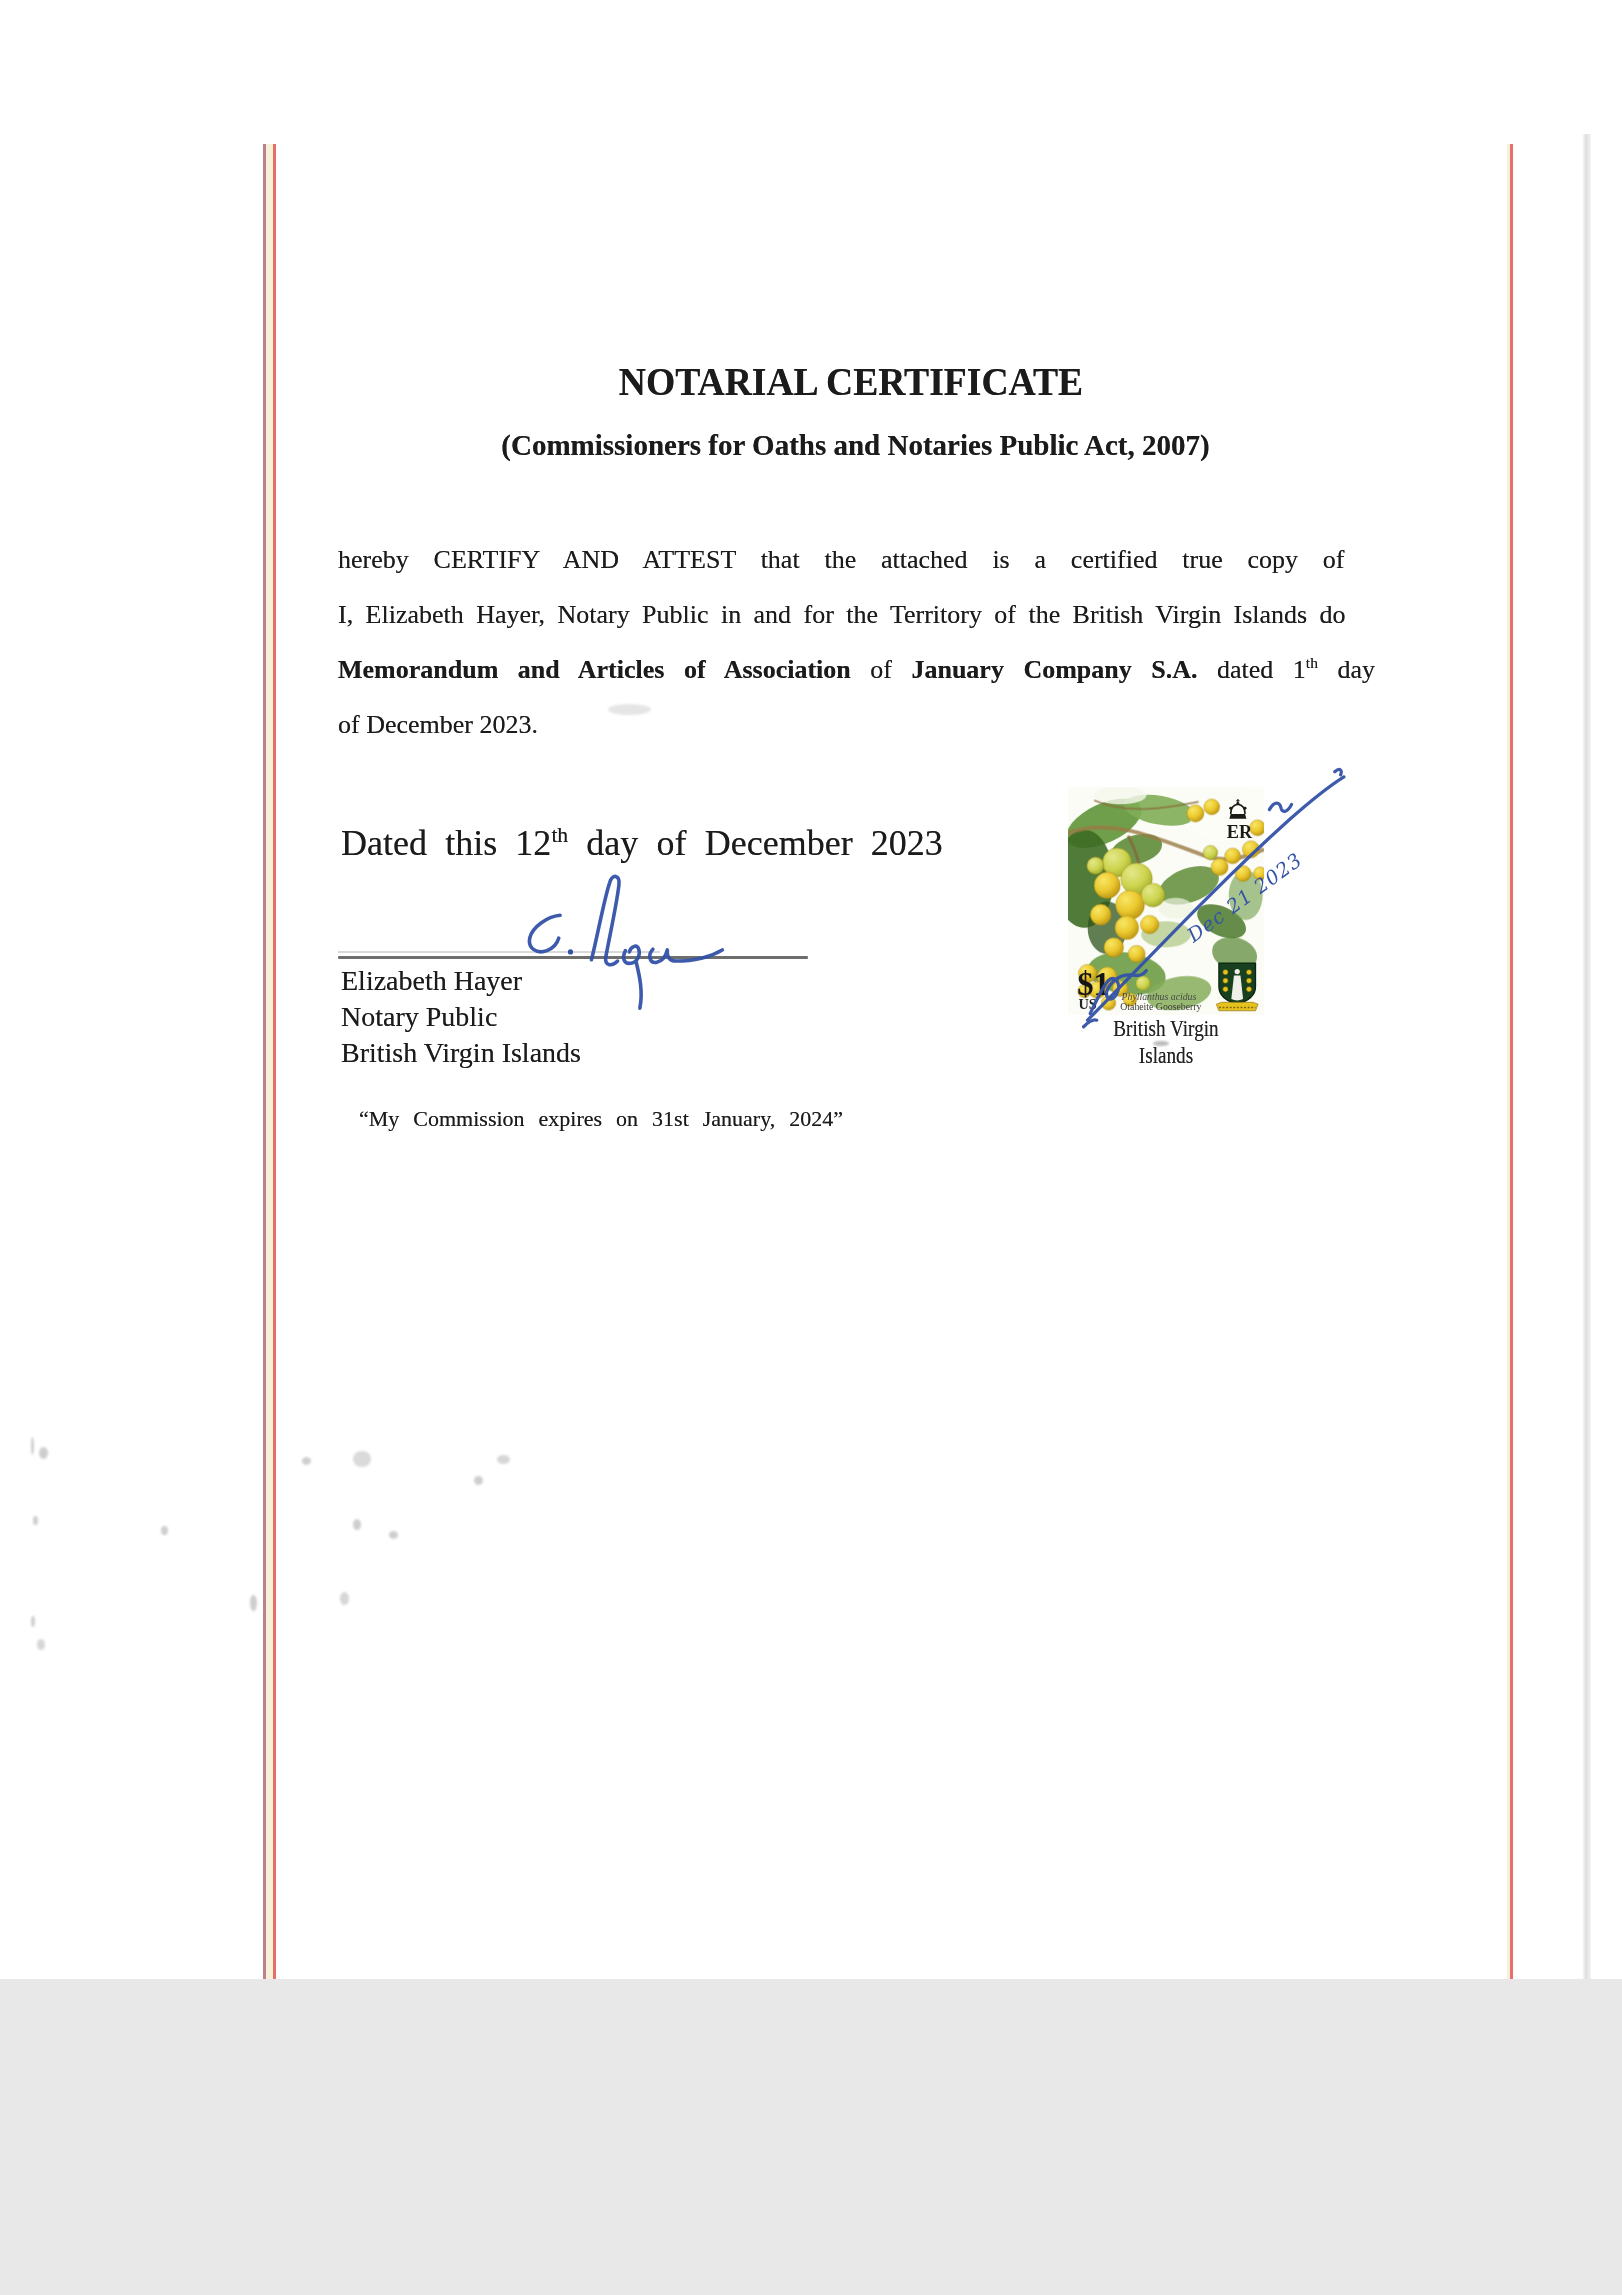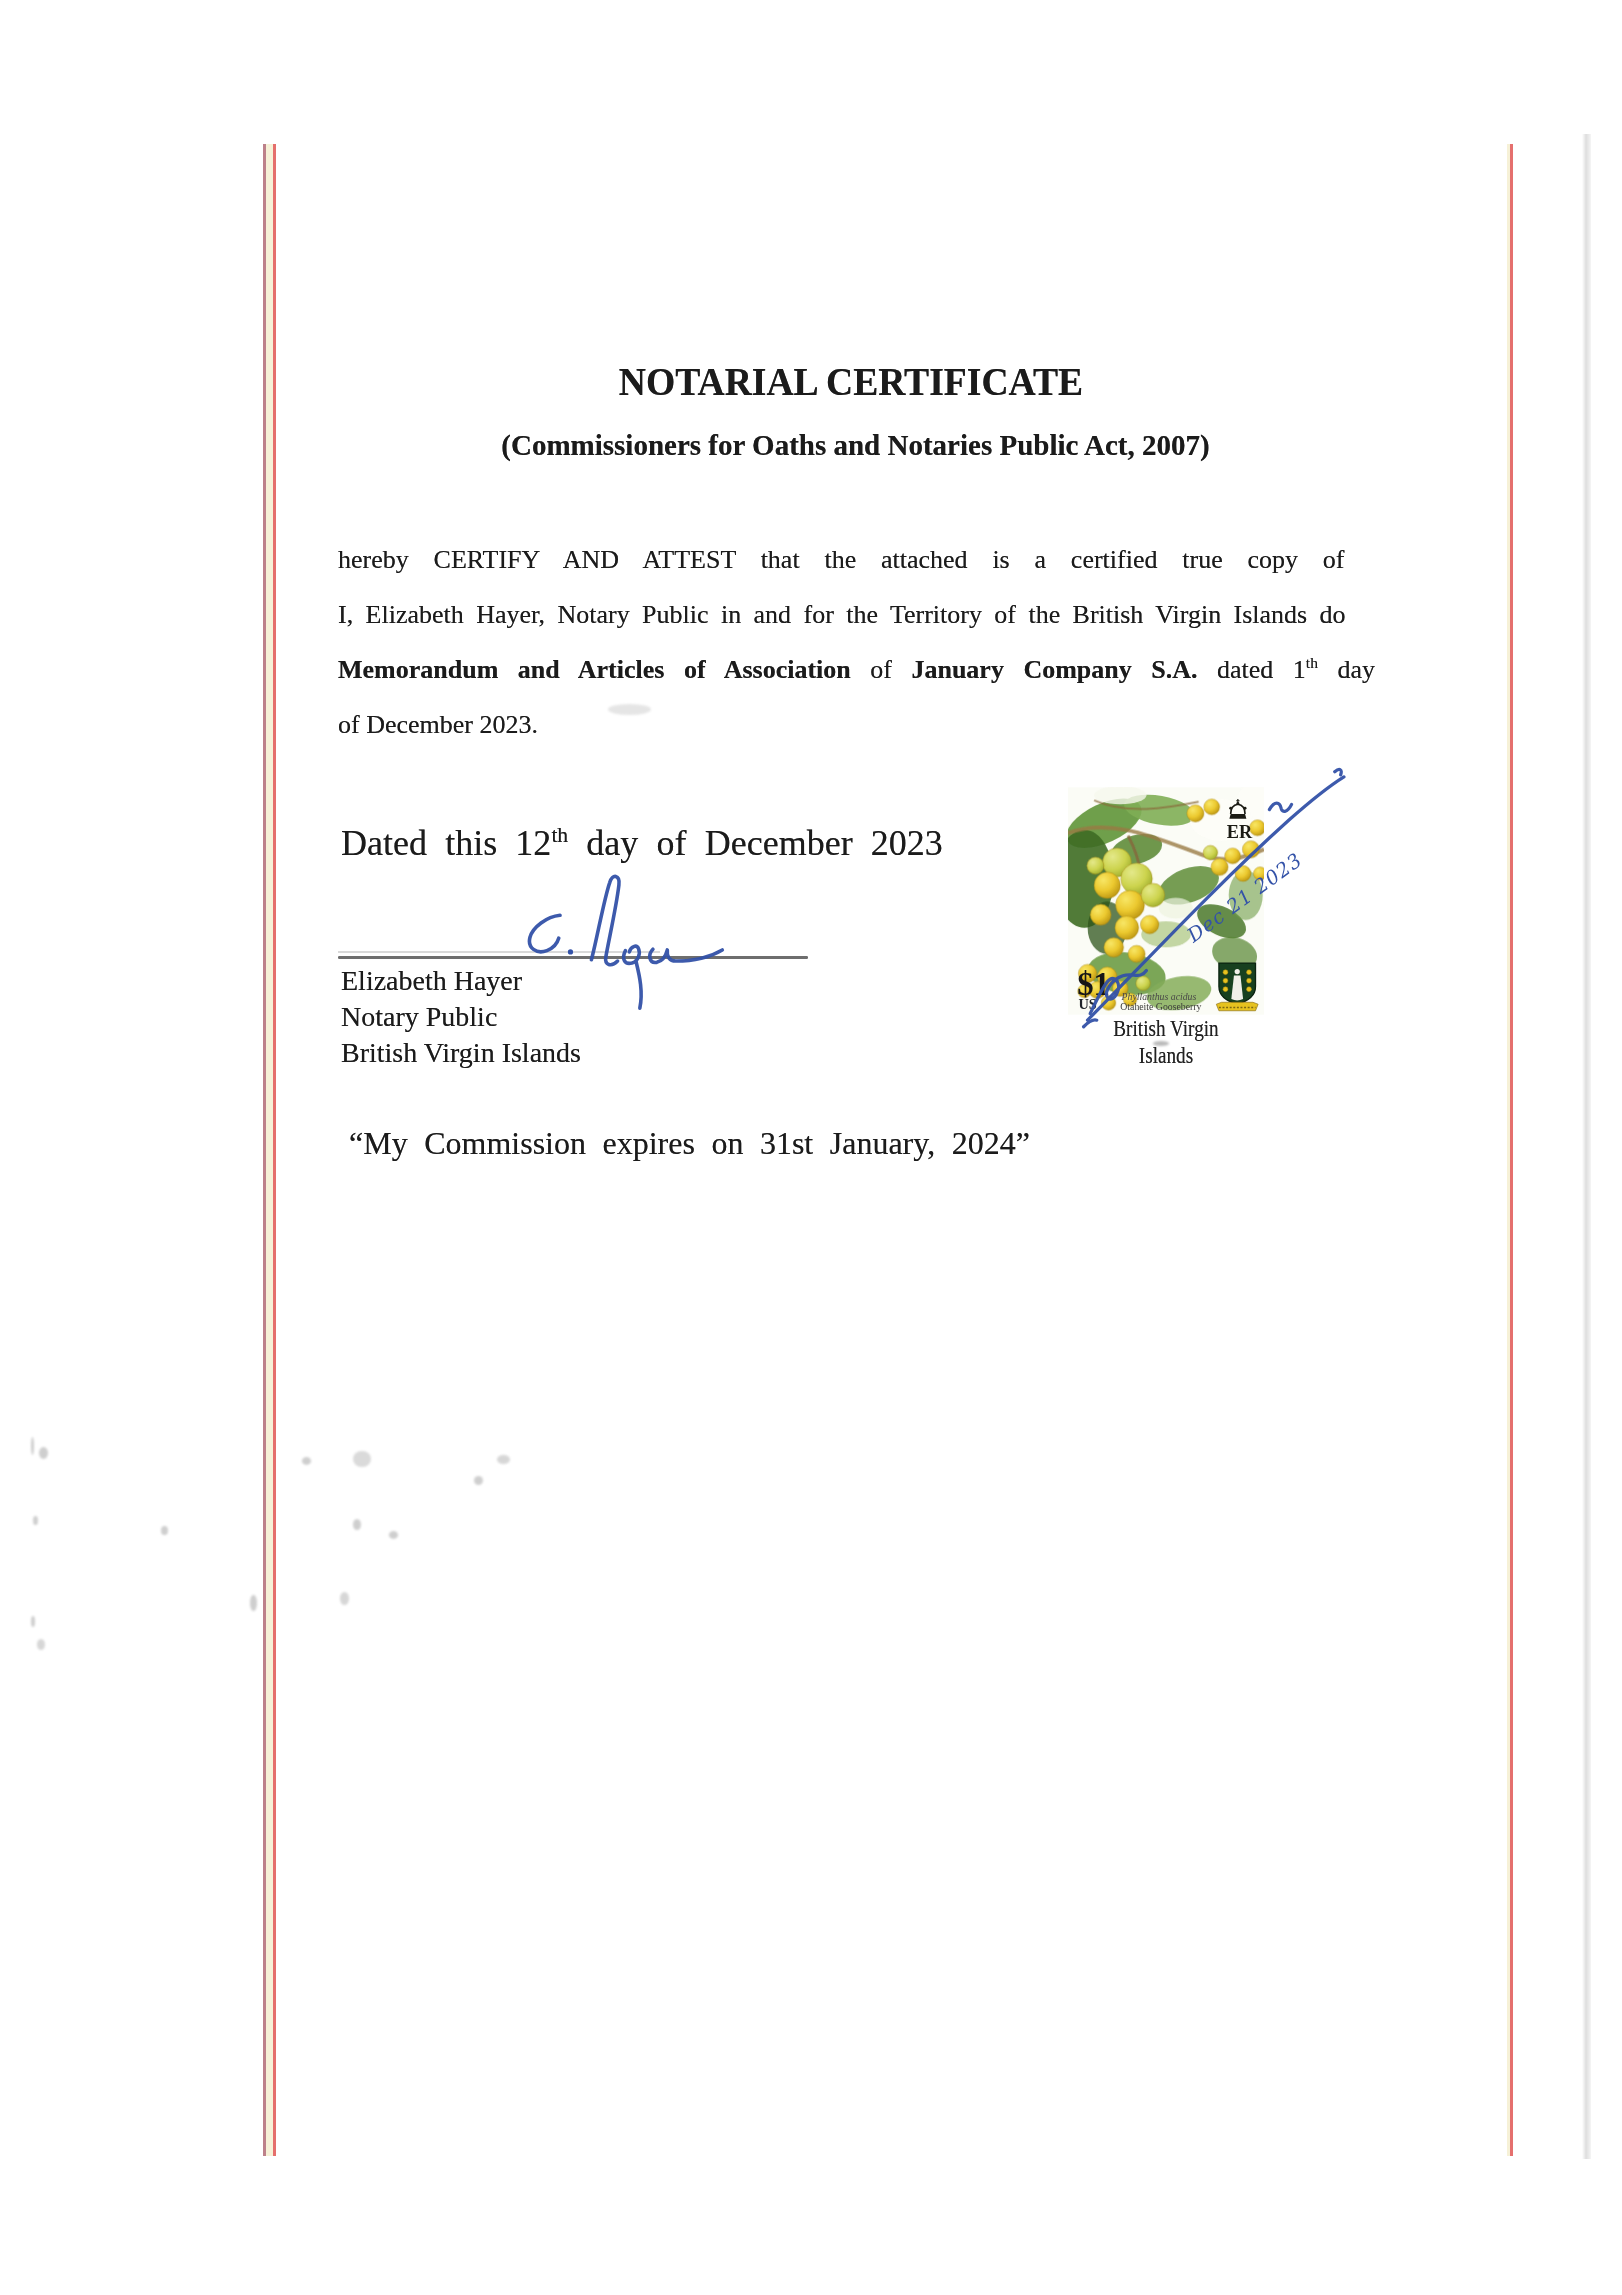--- a/index.html
+++ b/index.html
@@ -1,18 +1,18 @@
 <!DOCTYPE html>
 <html style="font-size:10.5px"><head>
 <meta charset="utf-8">
 <style>
   html,body{margin:0;padding:0;background:#e8e8e8;}
   .page{
     position:relative;
-    width:1622px;height:2295px;
+    width:1622px;height:1979px;
     background:#ffffff;
     overflow:hidden;
     font-family:"Liberation Serif", serif;
     color:#1b1b1b;
   }
   
   .mline{position:absolute;top:144px;height:2012px;}
   .ml-a{left:263px;width:2.6px;background:#b26b75;opacity:.85;}
   .ml-pale{left:266px;width:6.5px;background:#f3ecc9;opacity:.75;}
   .ml-b{left:273px;width:3.3px;background:#e25f5c;opacity:.9;}
@@ -39,21 +39,21 @@
   .l1{word-spacing:5.9px;}
   .l2{word-spacing:18.3px;}
   .l3{word-spacing:13px;}
   .b{font-weight:700;}
   sup{font-size:.6em;vertical-align:super;line-height:0;}
   .dated-line{left:341px;top:822px;font-size:36px;word-spacing:9.2px;white-space:nowrap;}
   .sig-rule-faint{position:absolute;left:338px;top:951px;width:322px;height:2px;background:#b9b9b9;opacity:.55;}
   .sig-rule{position:absolute;left:338px;top:956px;width:470px;height:2.6px;background:#6e6e6e;border-radius:1.3px;}
   .sig-svg{position:absolute;left:314px;top:864px;z-index:4;}
   .name-block{left:341px;top:963px;font-size:28px;line-height:36px;}
-  .commission{left:349px;top:1106px;font-size:32px;word-spacing:8.5px;white-space:nowrap;margin-top:19px;}
+  .commission{left:359px;top:1106px;font-size:22px;word-spacing:8.5px;white-space:nowrap;}
   
   .stamp-photo{position:absolute;left:1068px;top:787px;z-index:2;}
   .stamp-country{
     position:absolute;left:1068px;top:1015px;width:196px;
     text-align:center;font-size:24px;color:#222;
     transform:scaleX(.8);transform-origin:center;
     text-shadow:0 0 0.5px rgba(25,25,25,0.6);
     z-index:2;
   }
   .pen-svg{position:absolute;left:1047px;top:752px;z-index:5;}

